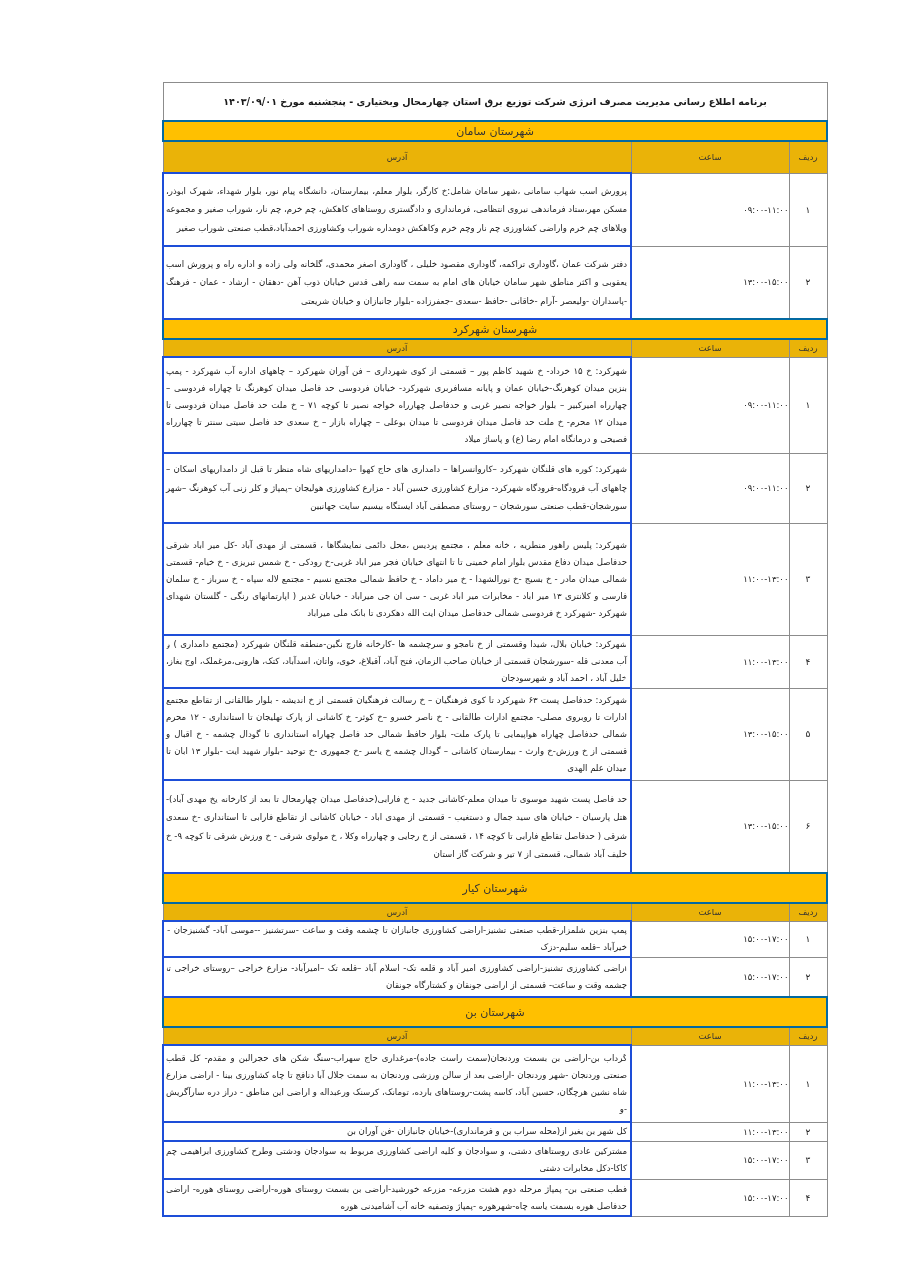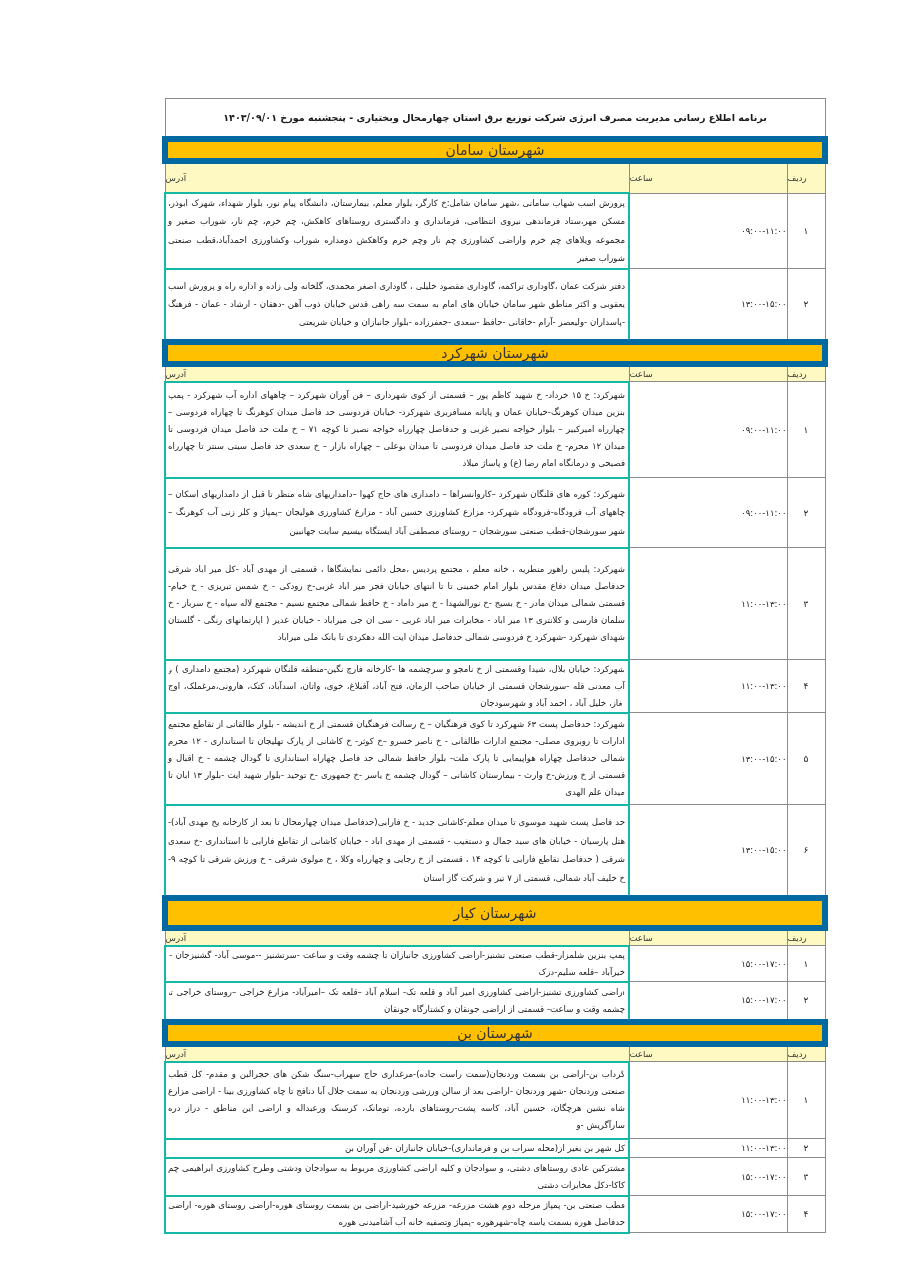--- a/index.html
+++ b/index.html
@@ -1,27 +1,27 @@
 <!DOCTYPE html>
 <html><head>
 <meta charset="utf-8">
 <style>
   html, body { margin: 0; padding: 0; background: #ffffff; }
   body { width: 905px; height: 1280px; position: relative; font-family: "DejaVu Sans", sans-serif; overflow: hidden; }
-  .doc { position: absolute; left: 162px; top: 82px; width: 666px; direction: rtl; margin-top: 16px; }
+  .doc { position: absolute; left: 162px; top: 82px; width: 666px; direction: rtl; }
   table { border-collapse: collapse; width: 666px; table-layout: fixed; }
   td { padding: 0; border: 1px solid #8c8c8c; color: #1a1a1a; }
   .title-cell { height: 37px; text-align: center; font-size: 9.6px; font-weight: bold; background: #ffffff; }
-  .county-cell { background: #ffc000; text-align: center; font-size: 14px; color: #333; border: 6px solid #0369a1; }
-  .hdr-cell { background: #fef9c3; text-align: left; font-size: 8.5px; color: #333; }
+  .county-cell { background: #ffc000; text-align: center; font-size: 11px; color: #333; border: 2px solid #0369a1; }
+  .hdr-cell { background: #eab308; text-align: center; font-size: 8.5px; color: #333; }
   .col-r { width: 38px; }
   .col-t { width: 158px; }
   .idx-cell { text-align: center; font-size: 9px; vertical-align: middle; }
   .time-cell { text-align: right; font-size: 8.5px; vertical-align: middle; letter-spacing: 0.3px; direction: ltr; }
-  .addr-cell { border: 2px solid #14b8a6; font-size: 8.6px; line-height: 18.4px; text-align: justify; text-align-last: right; padding: 0 3px 0 2px; vertical-align: middle; overflow: hidden; }
+  .addr-cell { border: 2px solid #1d4ed8; font-size: 8.6px; line-height: 18.4px; text-align: justify; text-align-last: right; padding: 0 3px 0 2px; vertical-align: middle; overflow: hidden; }
   .addr-cell.tight { line-height: 17px; border-radius: 21px; }
 </style>
 </head>
 <body>
 
 <div class="doc">
 <table>
   <colgroup>
     <col class="col-r">
         <col class="col-t">
@@ -102,21 +102,21 @@
       <td class="idx-cell">۱</td>
       <td class="time-cell">۱۵:۰۰-۱۷:۰۰</td>
       <td class="addr-cell tight">پمپ بنزین شلمزار-قطب صنعتی تشنیز-اراضی کشاورزی جانبازان تا چشمه وقت و ساعت -سرتشنیز --موسی آباد- گشنیزجان –خیرآباد –قلعه سلیم-دزک</td>
     </tr>
     <tr style="height:40px">
       <td class="idx-cell">۲</td>
       <td class="time-cell">۱۵:۰۰-۱۷:۰۰</td>
       <td class="addr-cell tight">اراضی کشاورزی تشنیز-اراضی کشاورزی امیر آباد و قلعه تک- اسلام آباد –قلعه تک –امیرآباد- مزارع خراجی –روستای خراجی تا چشمه وقت و ساعت- قسمتی از اراضی جونقان و کشتارگاه جونقان</td>
     </tr>
 
-    <tr style="height:18px">
+    <tr style="height:30px">
       <td colspan="3" class="county-cell">شهرستان بن</td>
     </tr>
     <tr style="height:18px">
       <td class="hdr-cell">ردیف</td>
       <td class="hdr-cell">ساعت</td>
       <td class="hdr-cell">آدرس</td>
     </tr>
     <tr style="height:77px">
       <td class="idx-cell">۱</td>
       <td class="time-cell">۱۱:۰۰-۱۳:۰۰</td>

